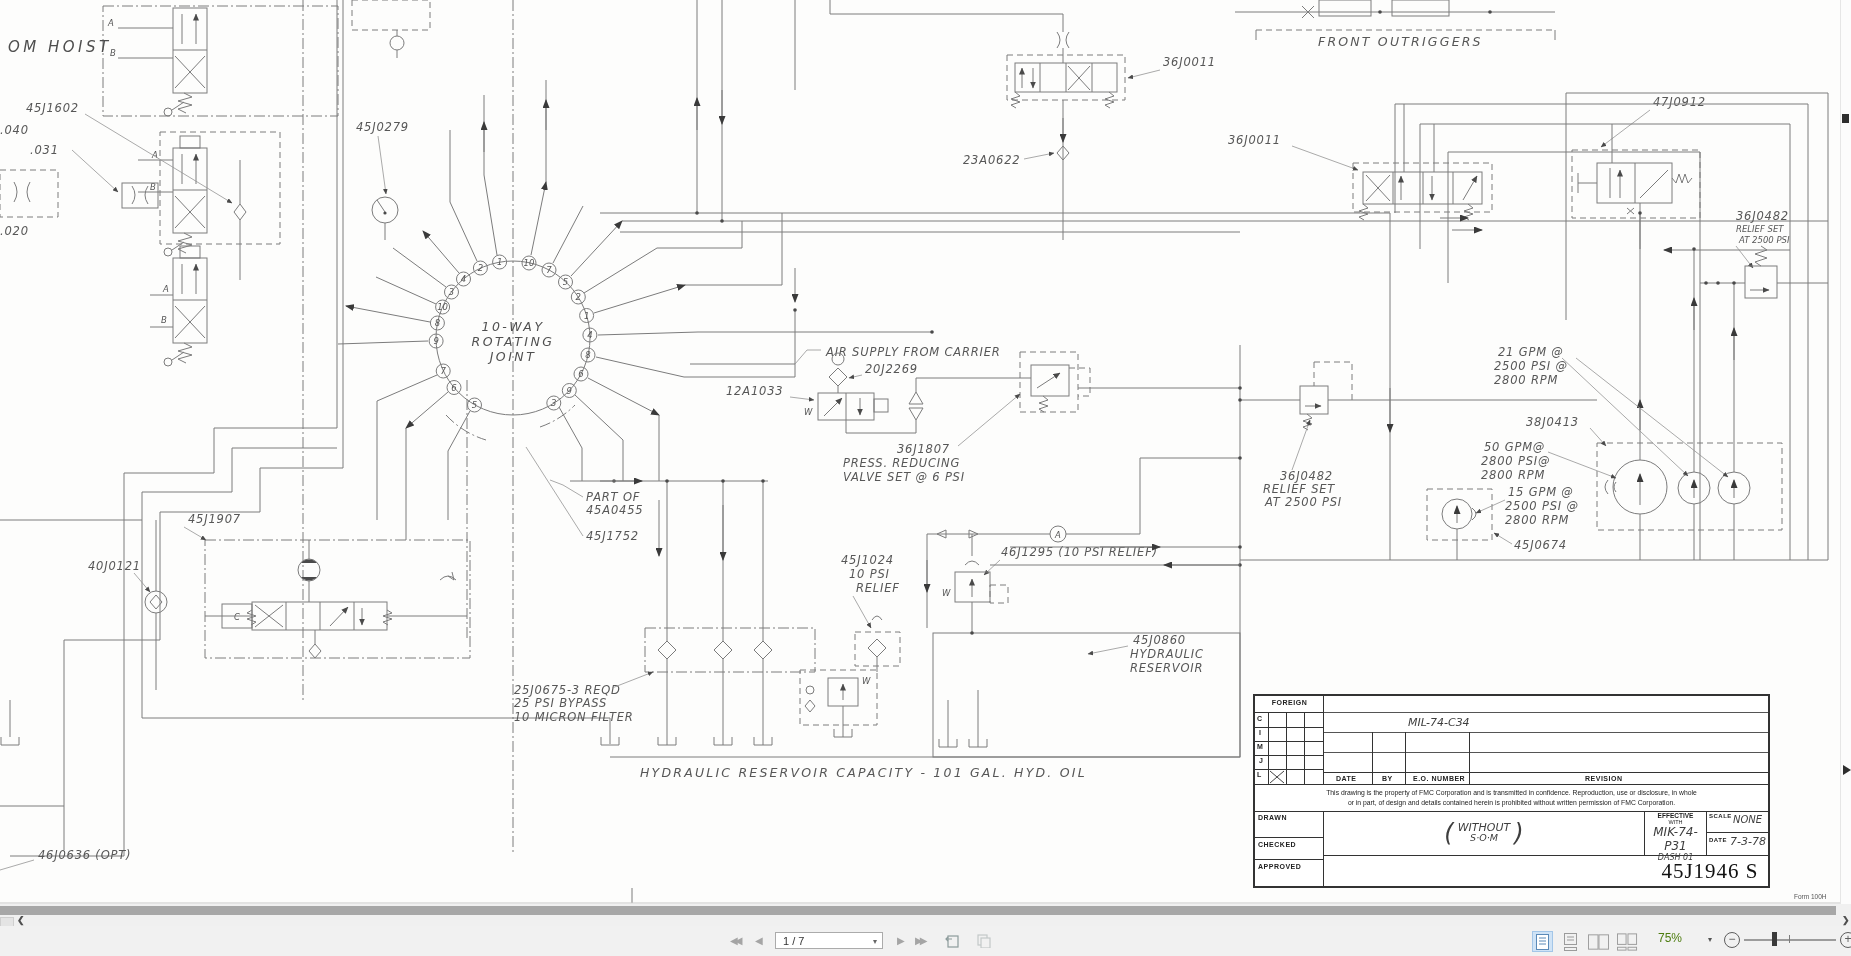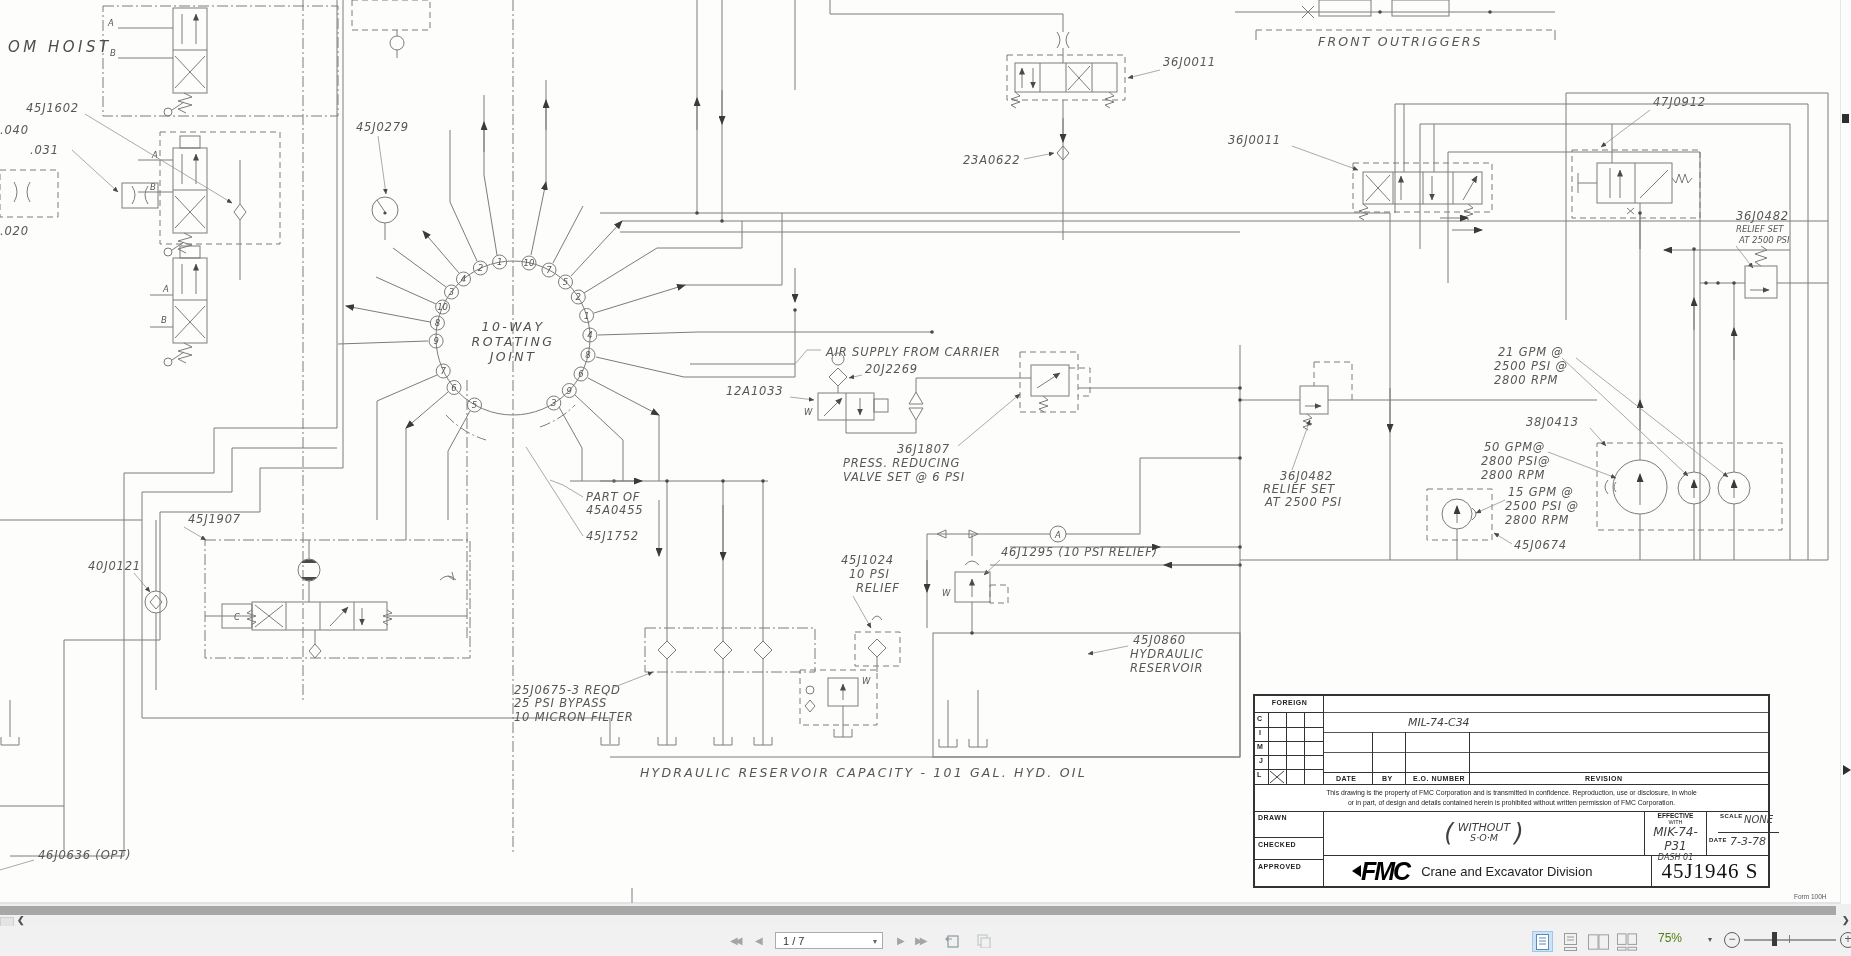--- a/index.html
+++ b/index.html
@@ -669,34 +669,29 @@
     <span class="hw" style="font-size:24px;">)</span>
   </div>
 
   <div class="cell" style="left:390px;top:115px;width:62px;height:45px;border-right:1px solid #333;border-bottom:1px solid #333;text-align:center;">
     <div style="font-size:6.5px;font-weight:bold;margin-top:1px;">EFFECTIVE</div>
     <div style="font-size:5.5px;">WITH</div>
     <div class="hw" style="font-size:12px;">MIK-74-P31</div>
     <div class="hw" style="font-size:8px;">DASH 01</div>
   </div>
 
-  <div class="cell" style="left:463px;top:115px;width:61px;height:22px;border-bottom:1px solid #333;">
+  <div class="cell" style="left:452px;top:115px;width:61px;height:22px;border-bottom:1px solid #333;">
     <span class="lbl" style="position:absolute;left:2px;top:2px;font-size:6px;">SCALE</span>
     <span class="hw" style="position:absolute;left:26px;top:3px;font-size:10px;">NONE</span>
   </div>
   <div class="cell" style="left:452px;top:137px;width:61px;height:23px;border-bottom:1px solid #333;">
     <span class="lbl" style="position:absolute;left:2px;top:4px;font-size:6px;">DATE</span>
     <span class="hw" style="position:absolute;left:23px;top:2px;font-size:11px;">7-3-78</span>
   </div>
 
-  <div class="cell" style="left:69px;top:160px;width:328px;height:30px;border-right:1px solid #333;display:flex;align-items:center;">
-    <span style="width:0;height:0;border-top:6px solid transparent;border-bottom:6px solid transparent;border-right:9px solid #000;margin-left:28px;"></span>
-    <span class="fmclogo">FMC</span>
-    <span style="font-size:13px;color:#222;margin-left:12px;">Crane and Excavator Division</span>
-  </div>
   <div class="cell dwgnum" style="left:397px;top:160px;width:116px;height:30px;display:flex;align-items:center;justify-content:center;">45J1946 S</div>
 </div>
 <div class="formtxt">Form 100H</div>
 </div>
 
 <div class="vedge">
   <div class="vdash"></div>
   <div class="vtri"></div>
 </div>
 

